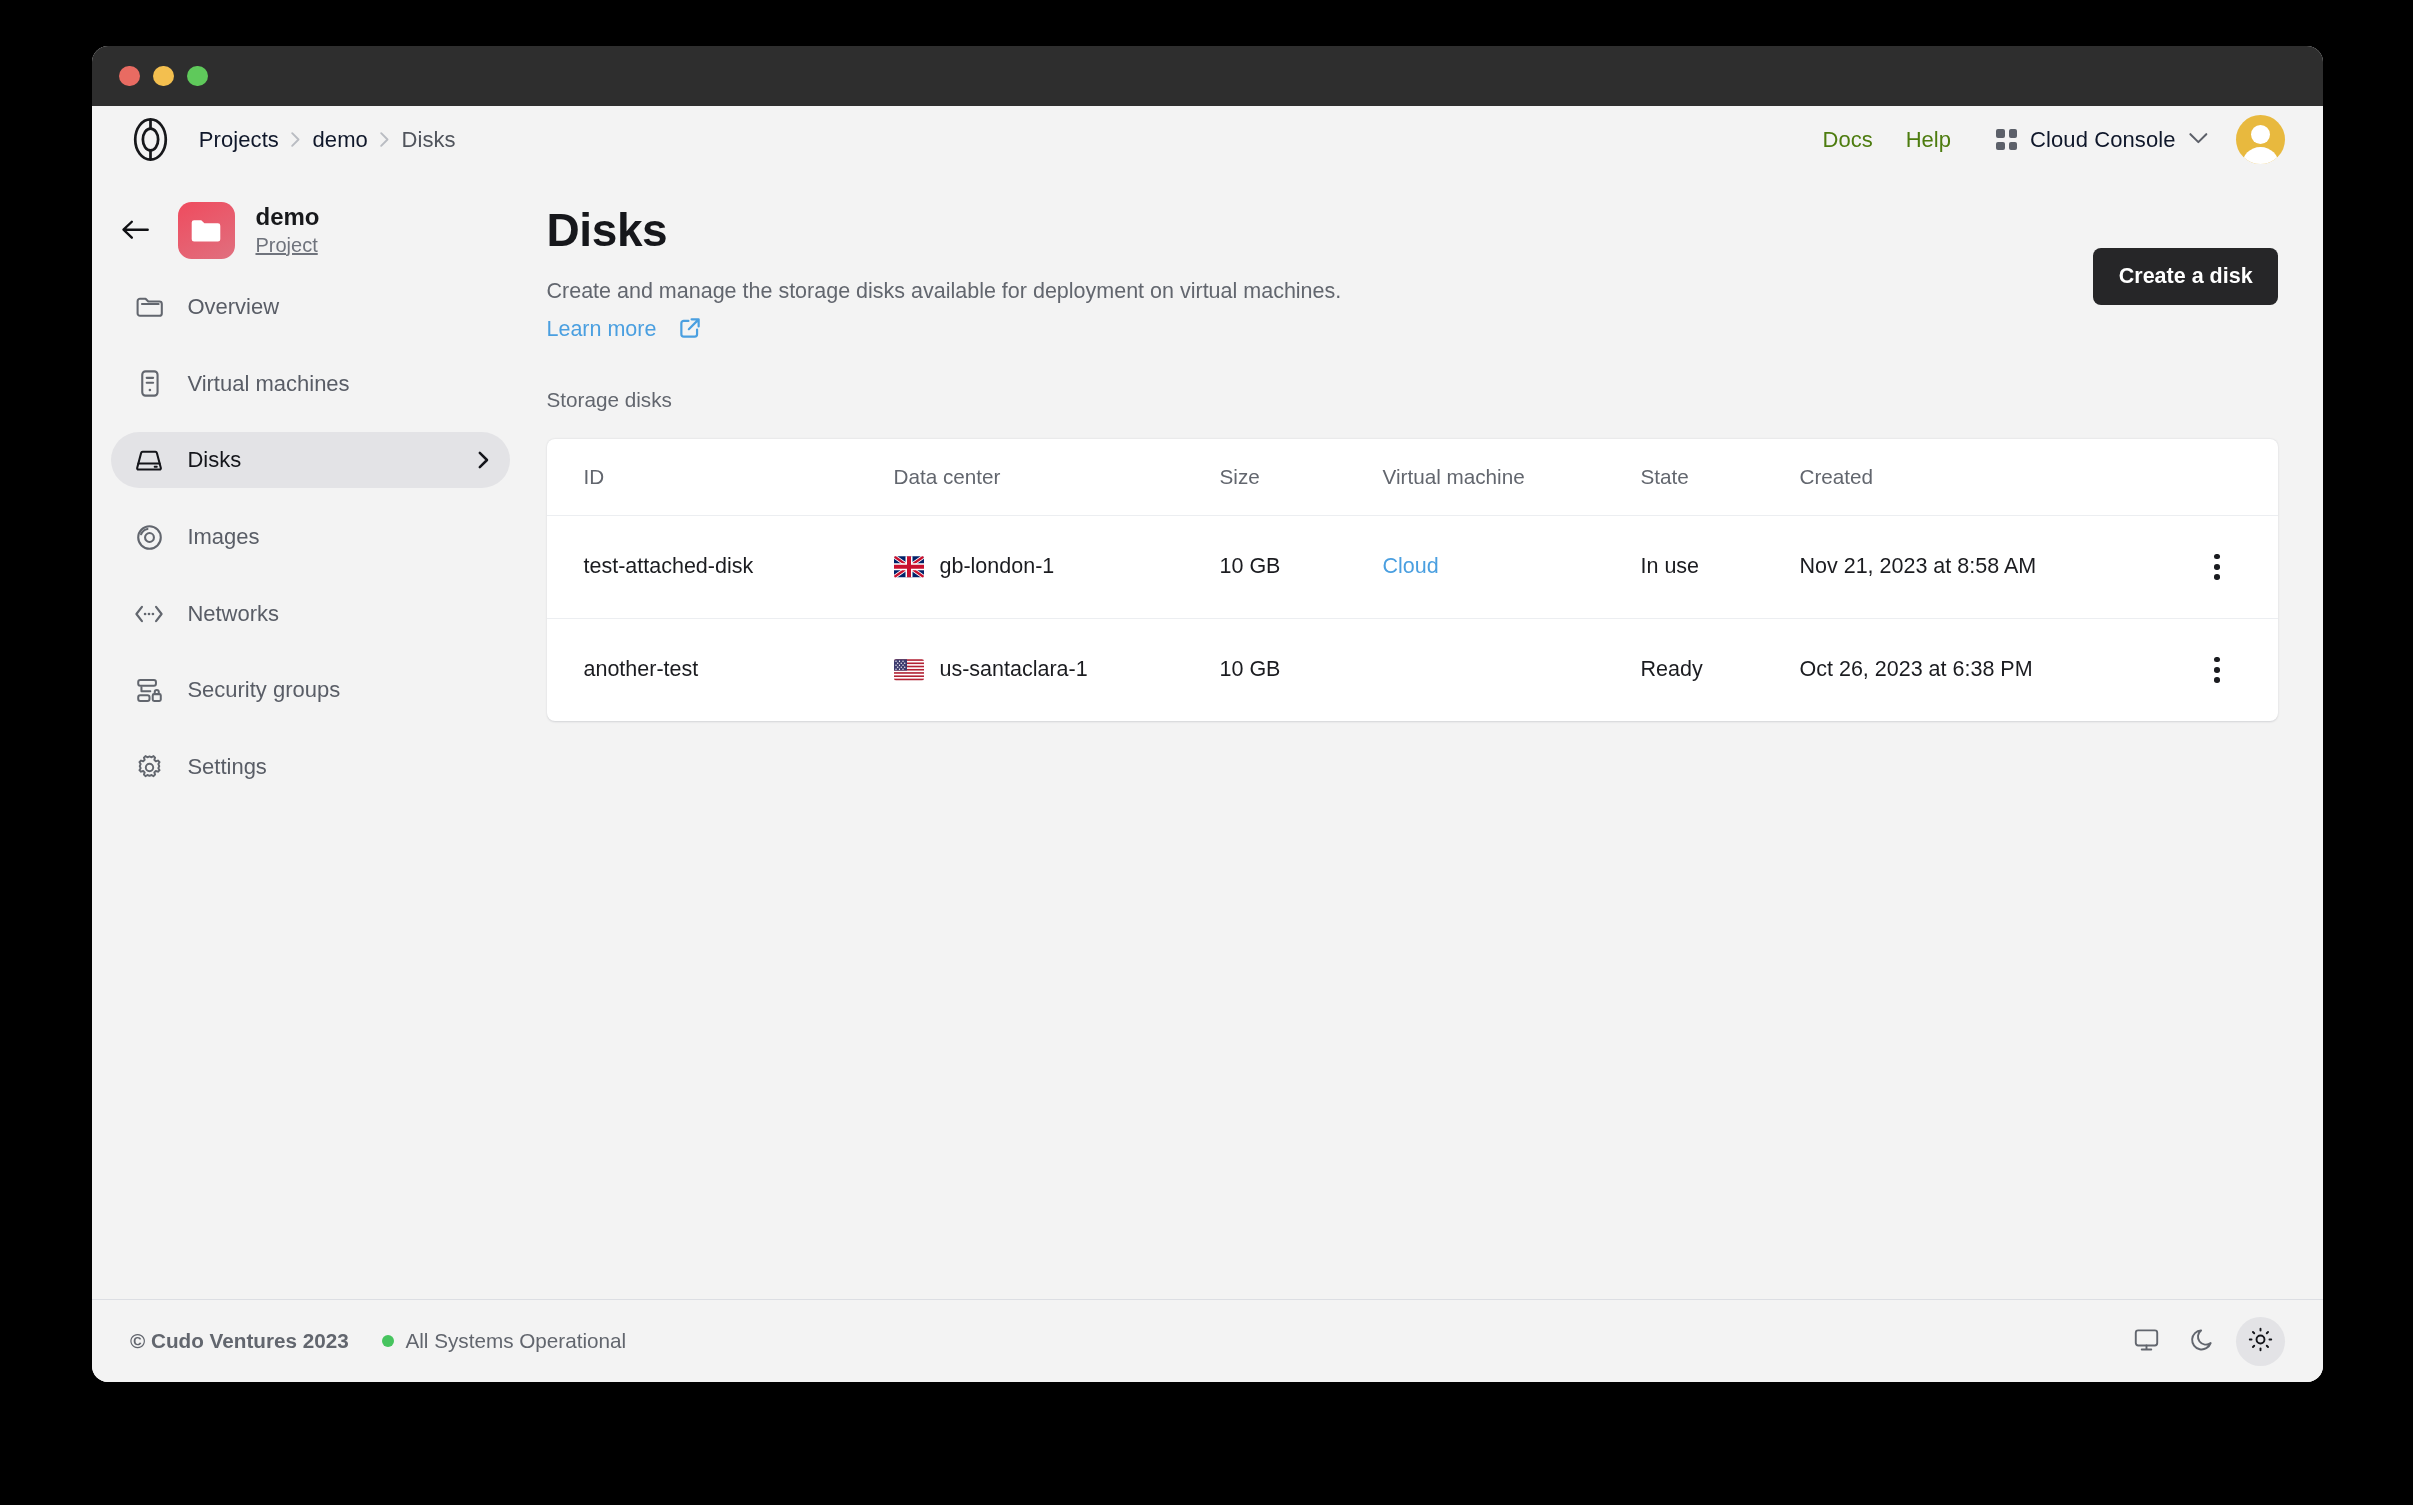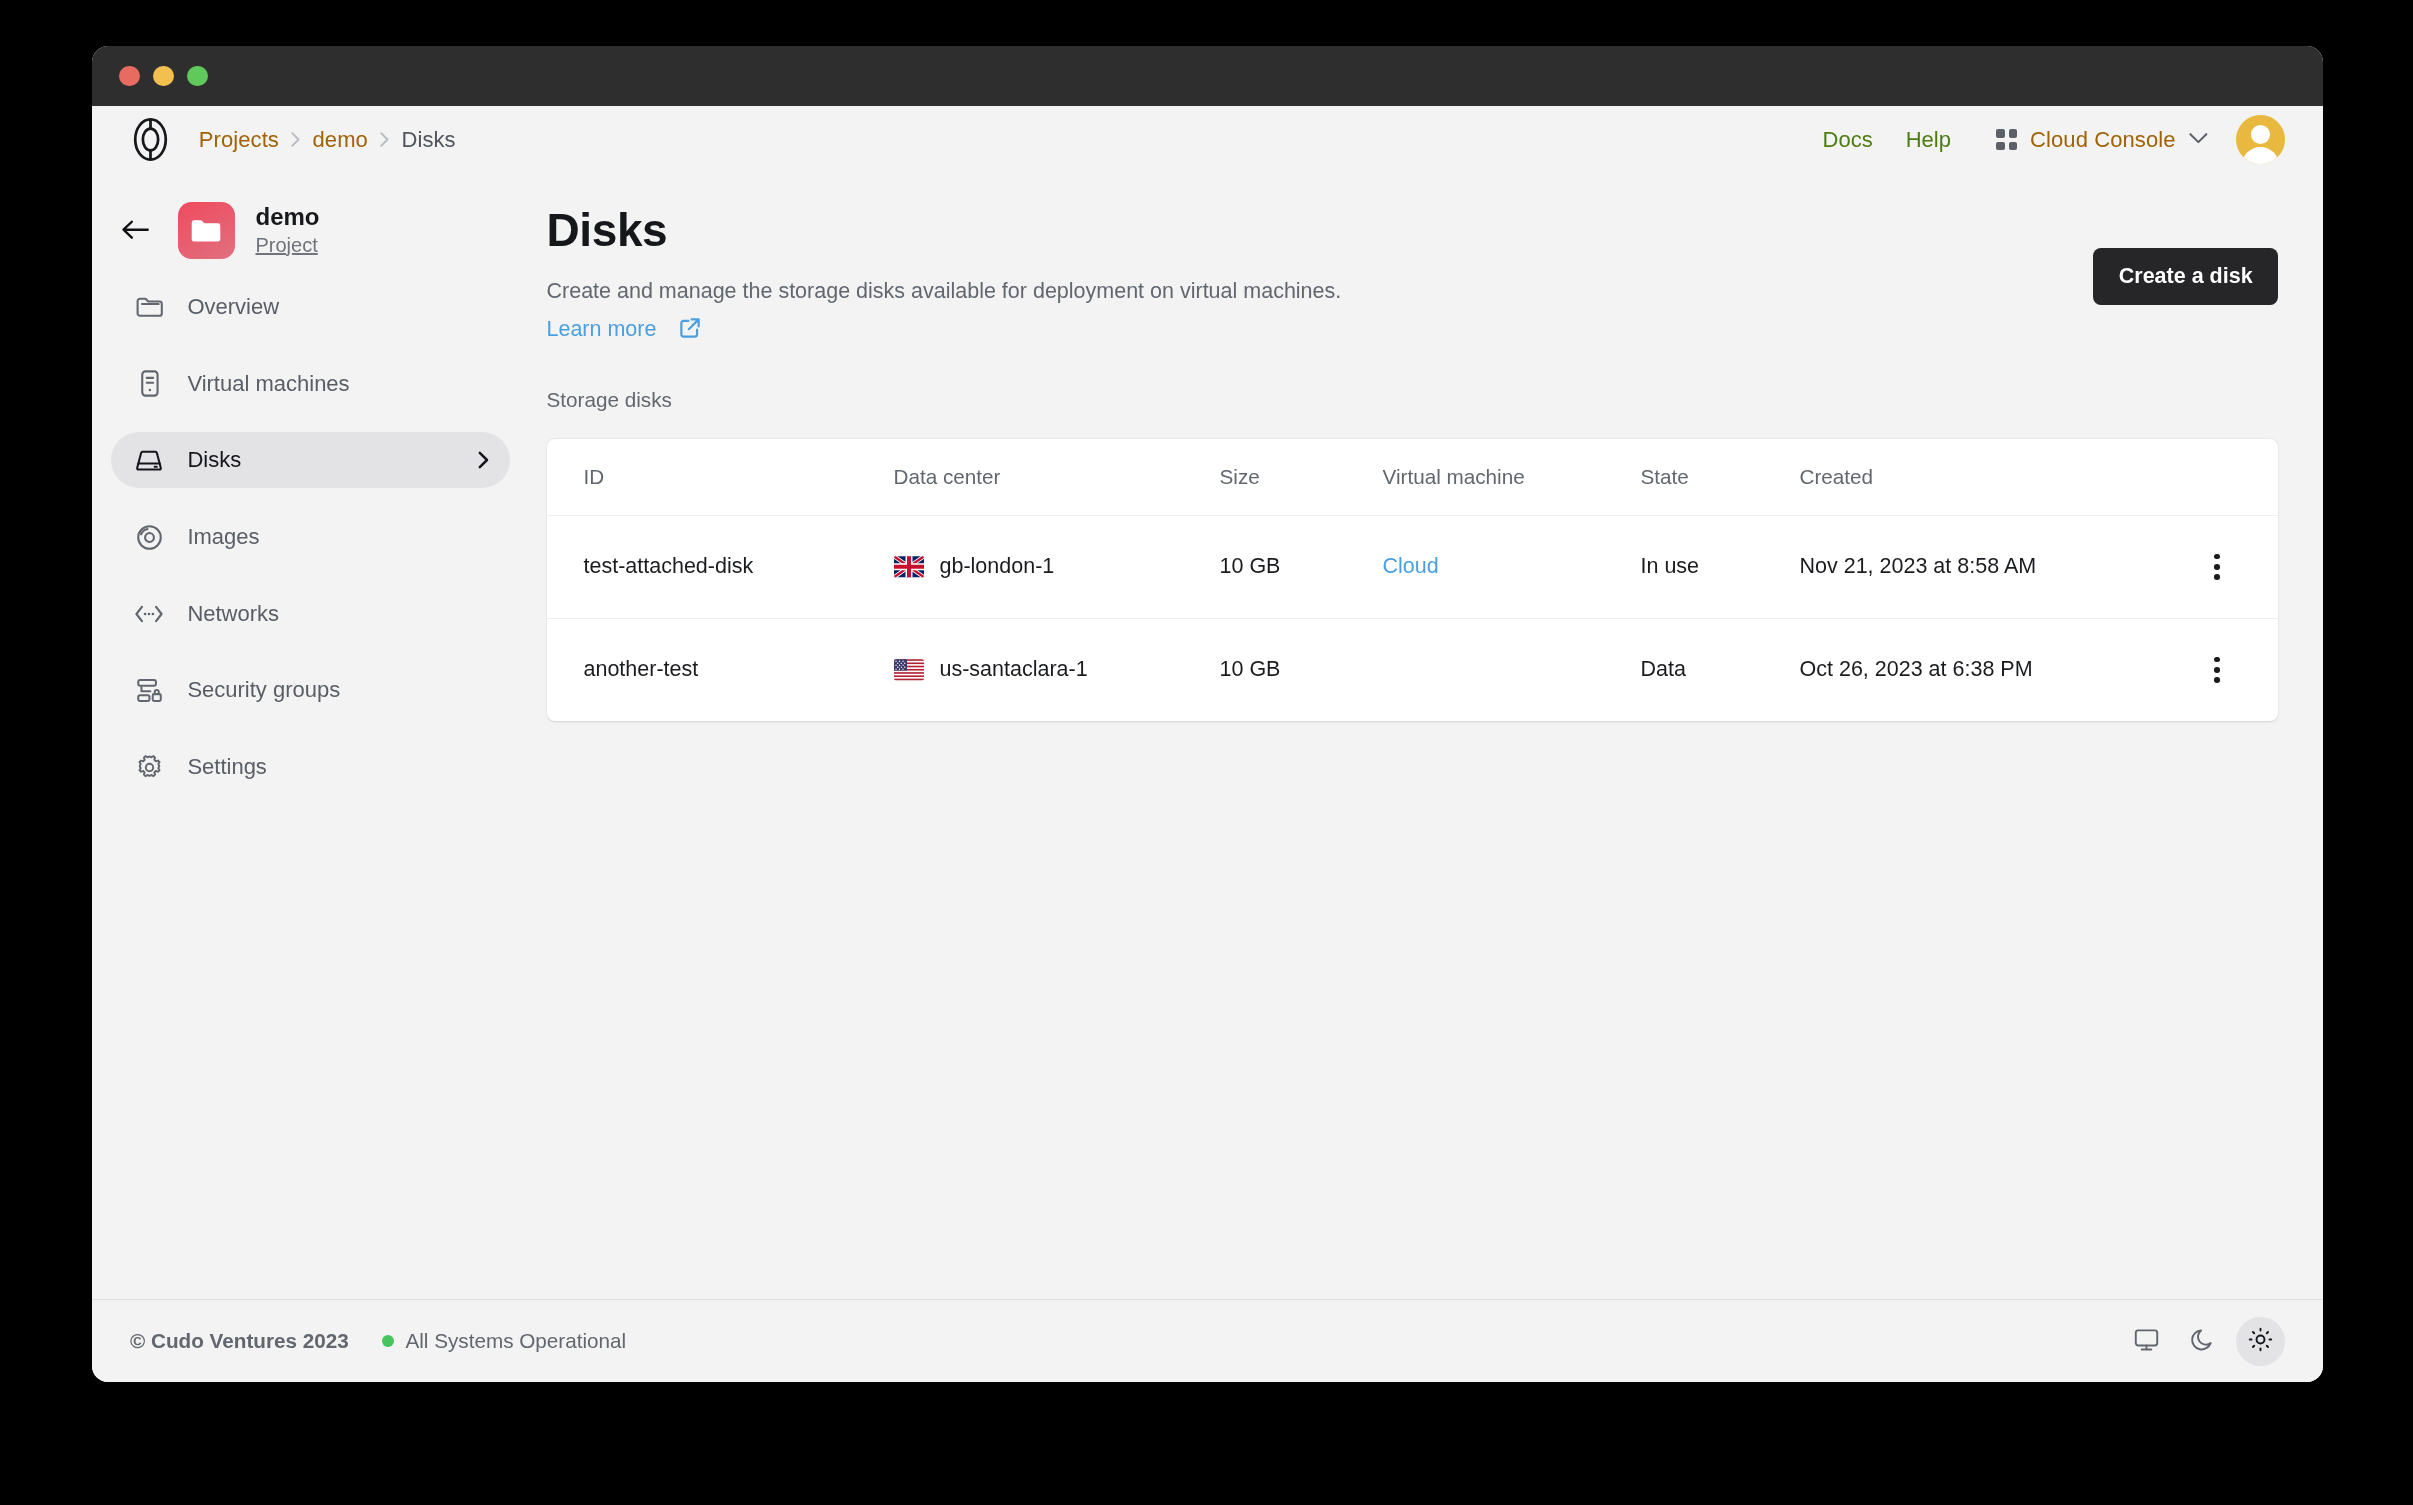--- a/index.html
+++ b/index.html
@@ -46,21 +46,21 @@
     display:flex; align-items:center; justify-content:center;
     margin-left: 11px;
   }
   .breadcrumb {
     display: flex; align-items: center;
     margin-left: 20.7px;
     gap: 8px;
   }
   .crumb {
     font-size: 22px;
-    color: #a16207;
+    color: #0f172a;
     letter-spacing: 0.1px;
     white-space: nowrap;
   }
   .crumb.active { color: #50545c; }
   .crumb-sep {
     width: 17.5px; height: 17.5px;
     display: flex; align-items: center; justify-content: center;
   }
   .spacer { flex: 1 1 auto; }
   .hdr-link {
@@ -549,21 +549,21 @@
                   <circle cx="11" cy="20" r="1.3"></circle>
                   <circle cx="18" cy="20" r="1.3"></circle>
               </g>
             </svg>
             <span>us-santaclara-1</span>
           </div>
           <div class="cell c-size">10 GB</div>
           <div class="cell c-vm">
             <span class="vm-link"></span>
           </div>
-          <div class="cell c-state">Data</div>
+          <div class="cell c-state">Ready</div>
           <div class="cell c-created">Oct 26, 2023 at 6:38 PM</div>
           <div class="cell c-menu">
             <span class="kebab">
                 <i></i>
                 <i></i>
                 <i></i>
               </span>
           </div>
         </div>
 

